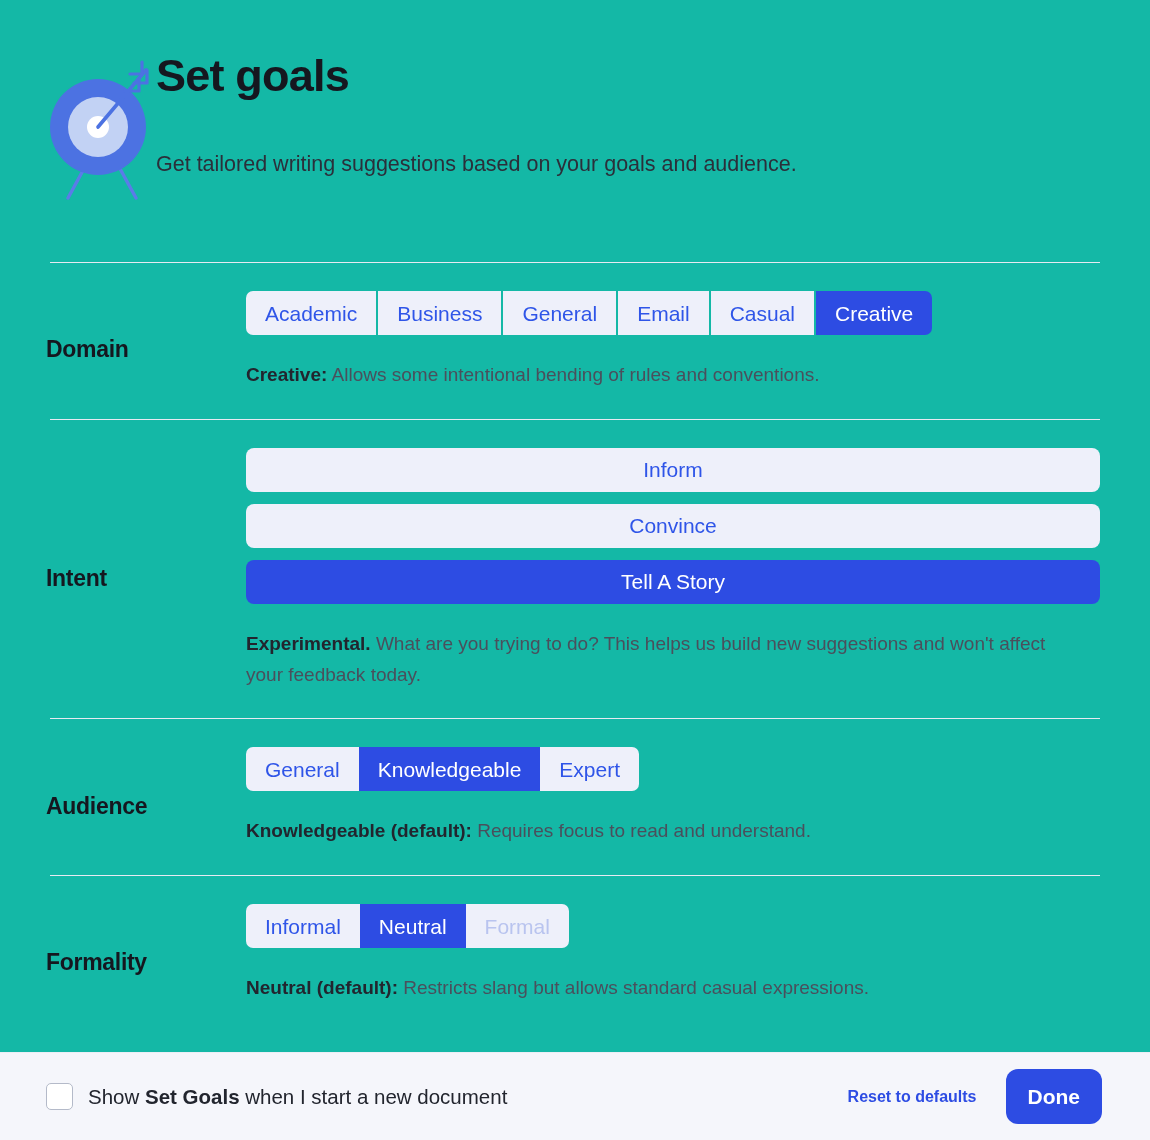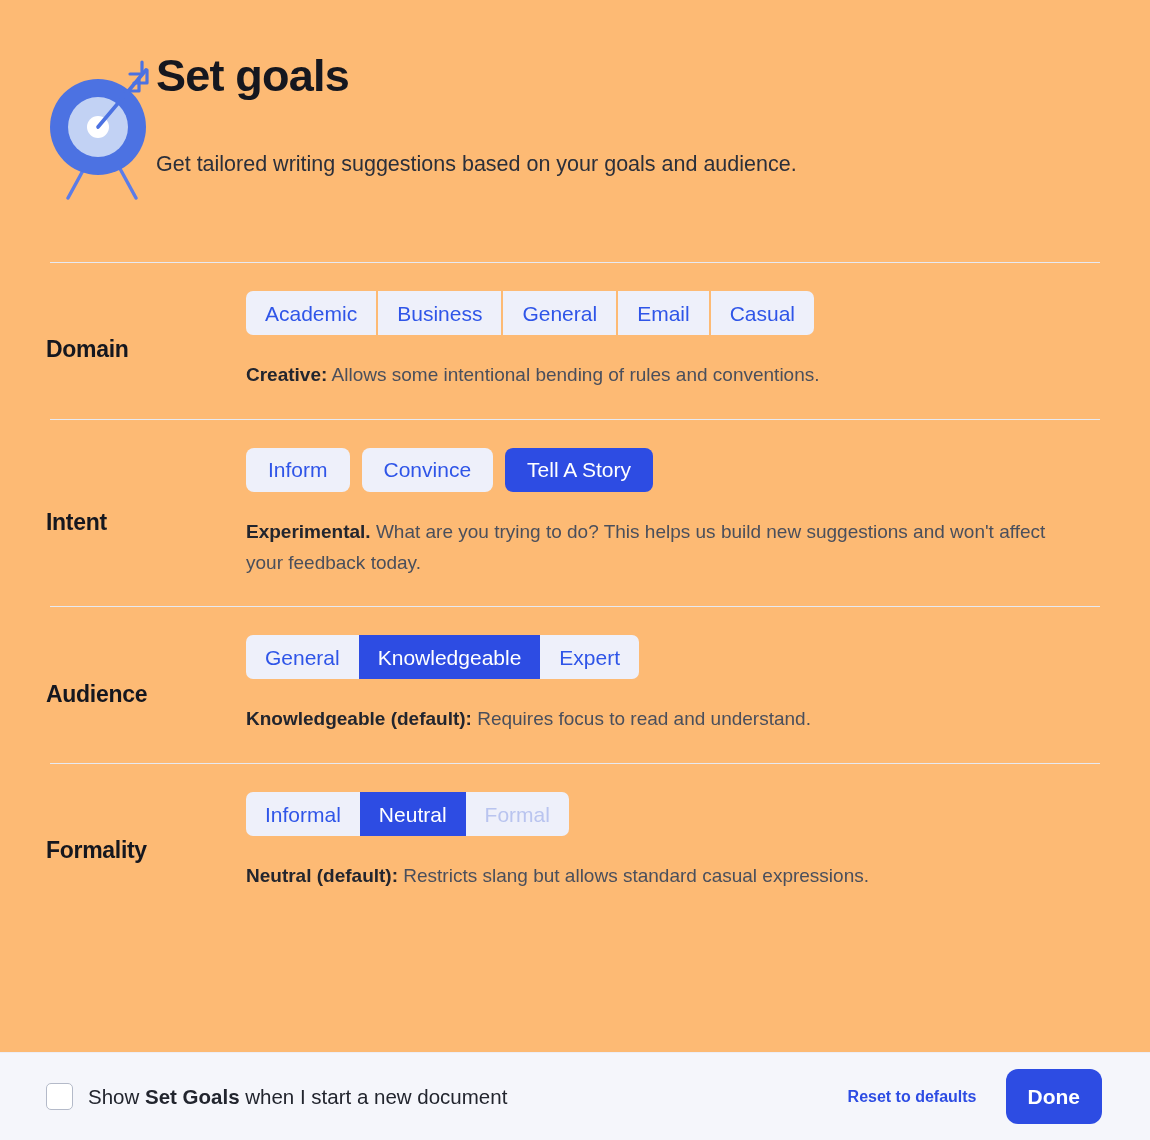--- a/index.html
+++ b/index.html
@@ -8,21 +8,21 @@
     width: 1150px; height: 1140px;
     background: #ffffff;
     font-family: "Liberation Sans", sans-serif;
     -webkit-font-smoothing: antialiased;
   }
 
   #app {
     position: relative;
     width: 1150px;
     height: 1140px;
-    background: #fdba74;
+    background: #14b8a6;
     display: flex;
     flex-direction: column;
     overflow: hidden;
   }
 
   
   .header {
     padding: 46px 50px 0 46px;
     display: flex;
     align-items: flex-start;
@@ -94,21 +94,21 @@
   }
   .opt.selected { background: #2d4ce3; color: #ffffff; }
   .opt.disabled { color: #b9c4ef; cursor: default; }
 
   
   .group-gapped { gap: 2px; }
   .group-gapped .opt:first-child { border-radius: 7px 0 0 7px; }
   .group-gapped .opt:last-child  { border-radius: 0 7px 7px 0; }
 
   
-  .group-pills { gap: 12px; }
+  .group-pills { gap: 12px; flex-direction: column; }
   .group-pills .opt { border-radius: 8px; padding: 0 22px; }
 
   
   .group-seg { gap: 0; }
   .group-seg .opt:first-child { border-radius: 7px 0 0 7px; }
   .group-seg .opt:last-child  { border-radius: 0 7px 7px 0; }
 
   .opt-desc {
     font-size: 19px;
     color: #4a4f5c;
@@ -202,20 +202,21 @@
   <div id="sections">
       <div class="row">
         <div class="row-label">Domain</div>
         <div class="row-body">
           <div class="opt-group group-gapped">
             <button class="opt">Academic</button>
             <button class="opt">Business</button>
             <button class="opt">General</button>
             <button class="opt">Email</button>
             <button class="opt">Casual</button>
+            <button class="opt selected">Creative</button>
           </div>
           <div class="opt-desc"><b>Creative:</b><span> Allows some intentional bending of rules and conventions.</span></div>
         </div>
       </div>
       <div class="divider"></div>
       <div class="row">
         <div class="row-label">Intent</div>
         <div class="row-body">
           <div class="opt-group group-pills">
             <button class="opt">Inform</button>

